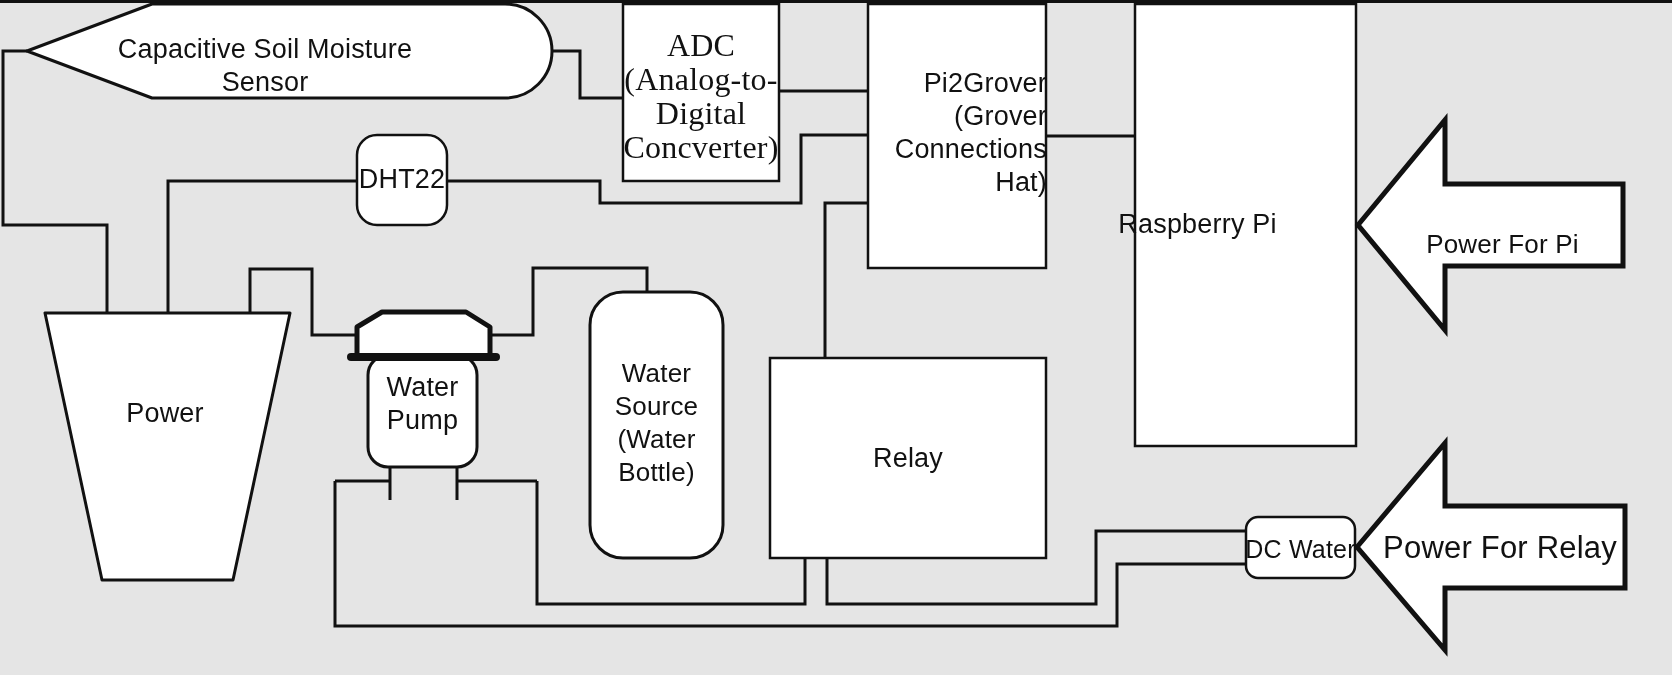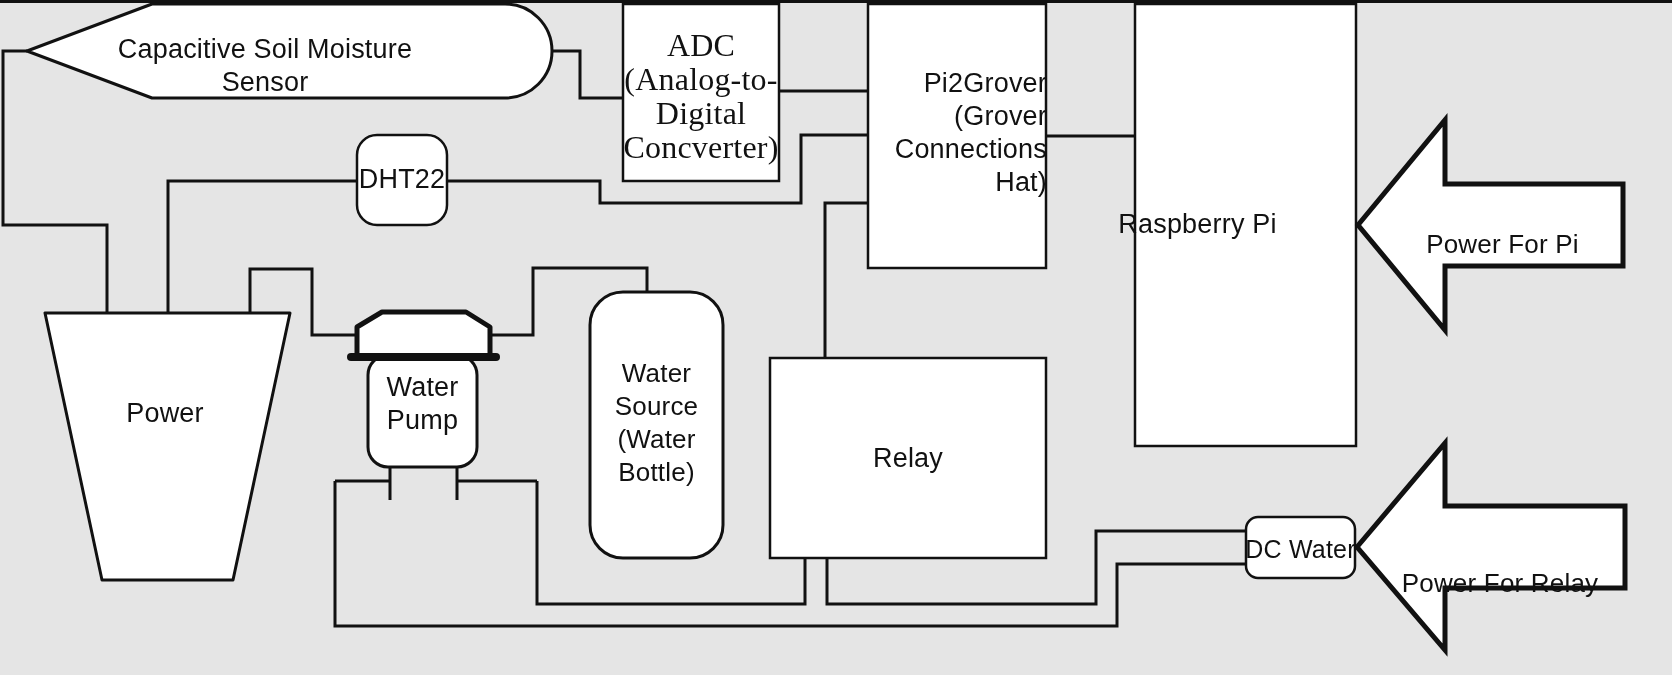--- a/index.html
+++ b/index.html
@@ -26,21 +26,21 @@
   .lbl-adc         { left: 619px;  top: 28px;  width: 164px; font-size: 32px; line-height: 34px; font-family: Liberation Serif, serif; }
   .lbl-pi2grover   { left: 867px;  top: 67px;  width: 180px; text-align: right; }
   .lbl-dht22       { left: 352px;  top: 163px; width: 100px; }
   .lbl-rpi         { left: 1075px; top: 208px; width: 221px; margin-left: 12px; }
   .lbl-power-pi    { left: 1385px; top: 208px; width: 235px; font-size: 26px; margin-top: 20px; }
   .lbl-plant       { left: 85px;   top: 397px; width: 160px; }
   .lbl-pump        { left: 362px;  top: 371px; width: 121px; }
   .lbl-water-src   { left: 586px;  top: 357px; width: 141px; font-size: 26px; }
   .lbl-relay       { left: 838px;  top: 442px; width: 140px; }
   .lbl-dc-jack     { left: 1244px; top: 533px; width: 113px; font-size: 25px; }
-  .lbl-power-relay { left: 1368px; top: 531px; width: 264px; font-size: 26px; margin-top: 36px; }
+  .lbl-power-relay { left: 1368px; top: 531px; width: 264px; font-size: 31px; }
 </style>
 </head>
 <body>
 
 <div class="stage">
 
   <svg width="1672" height="675" viewBox="0 0 1672 675">
 
     <rect x="0" y="0" width="1672" height="3" fill="#111111"></rect>
 

